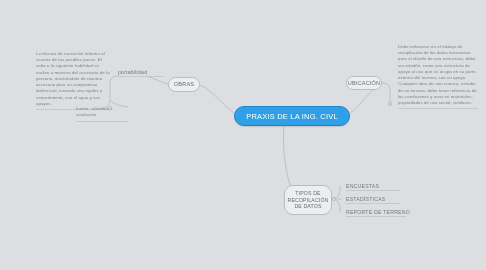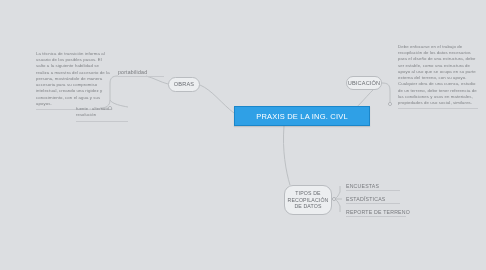--- a/index.html
+++ b/index.html
@@ -28,25 +28,25 @@
     pointer-events: none;
   }
   .node {
     position: absolute;
     box-sizing: border-box;
   }
   
   .root {
     left: 234px;
     top: 106px;
-    width: 136px;
+    width: 116px;
     height: 20px;
     background: #2fa0e6;
     border: 1px solid #1b86c9;
-    border-radius: 0;
+    border-radius: 10px;
     color: #ffffff;
     font-size: 7.5px;
     letter-spacing: 0.2px;
     display: flex;
     align-items: center;
     justify-content: center;
     white-space: nowrap;
     box-shadow: 0 1px 1px rgba(0,0,0,0.12);
   }
   

